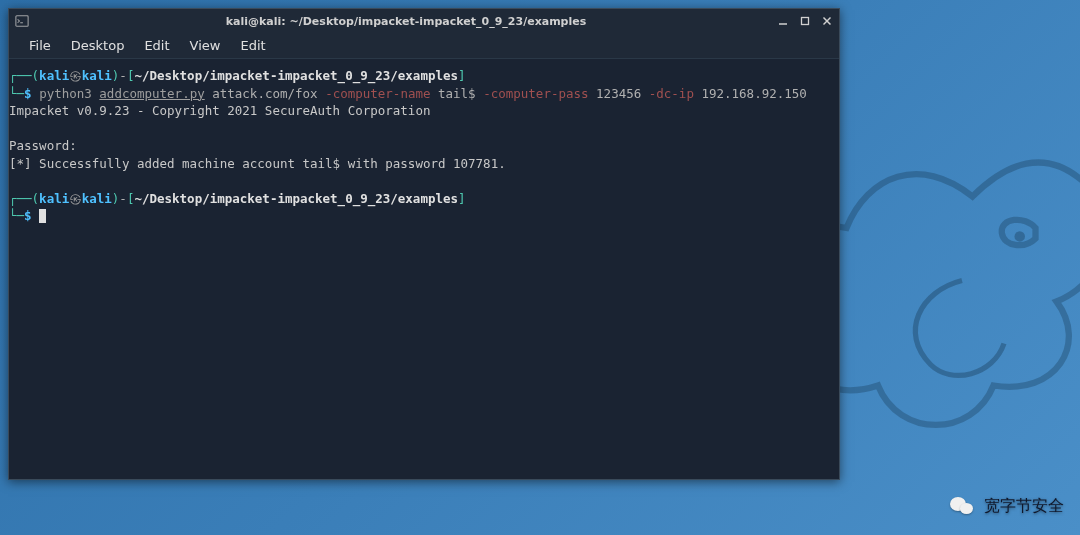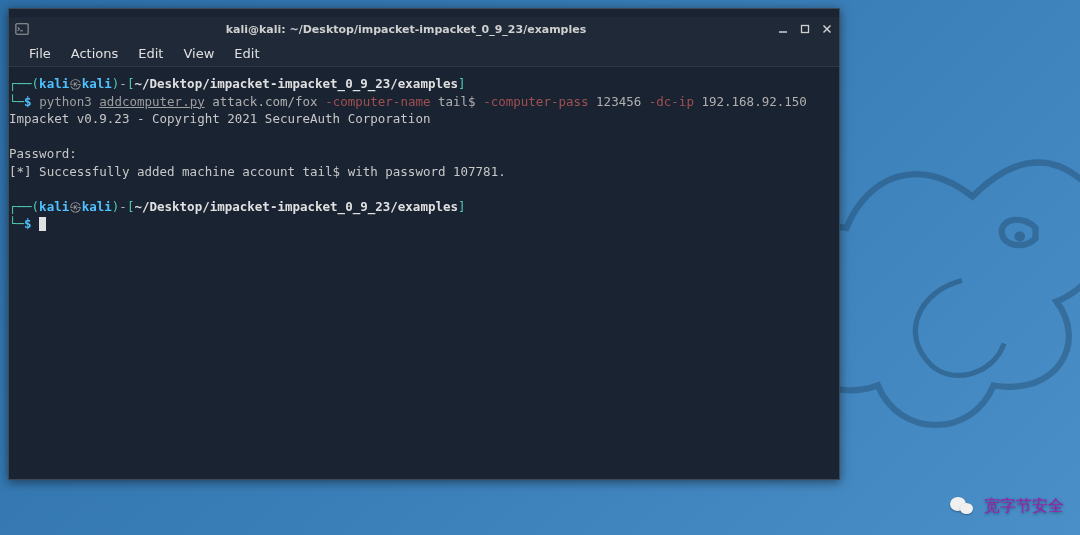--- a/index.html
+++ b/index.html
@@ -33,21 +33,20 @@
       flex-direction: column;
     }
     .titlebar {
       height: 24px;
       background: #1f2937;
       display: flex;
       align-items: center;
       padding: 0 6px;
       font-size: 11px;
       color: #d0d0d0;
-      margin-top: 8px;
     }
     .titlebar-icon {
       width: 14px;
       height: 14px;
       margin-right: 6px;
       opacity: 0.8;
     }
     .titlebar-title {
       flex: 1;
       text-align: center;
@@ -115,21 +114,21 @@
       height: 14px;
       background: #e0e0e0;
       vertical-align: text-bottom;
     }
     .watermark {
       position: absolute;
       right: 16px;
       bottom: 18px;
       display: flex;
       align-items: center;
-      color: #a21caf;
+      color: #0f172a;
       font-family: "Microsoft YaHei", sans-serif;
       font-size: 16px;
       text-shadow: 0 1px 3px rgba(0,0,0,0.5);
     }
     .wm-icon {
       width: 26px;
       height: 22px;
       margin-right: 8px;
       position: relative;
     }
@@ -174,21 +173,21 @@
         <svg width="10" height="10" viewBox="0 0 10 10">
             <line x1="1.5" y1="1.5" x2="8.5" y2="8.5" stroke="#d0d0d0" stroke-width="1.5"></line>
             <line x1="8.5" y1="1.5" x2="1.5" y2="8.5" stroke="#d0d0d0" stroke-width="1.5"></line>
           </svg>
       </span>
     </div>
   </div>
 
   <div class="menubar">
     <span class="menu-item">File</span>
-    <span class="menu-item">Actions</span>
+    <span class="menu-item">Desktop</span>
     <span class="menu-item">Edit</span>
     <span class="menu-item">View</span>
     <span class="menu-item">Edit</span>
   </div>
 
   <div class="terminal-body">
 
     <div class="term-line"><span class="c-teal">┌──(</span><span class="c-brightblue bold">kali</span><span class="c-muted">㉿</span><span class="c-brightblue bold">kali</span><span class="c-teal">)</span><span class="c-gray">-</span><span class="c-teal">[</span><span class="c-white bold">~/Desktop/impacket-impacket_0_9_23/examples</span><span class="c-teal">]</span></div>
 
     <div class="term-line"><span class="c-teal">└─</span><span class="c-brightblue bold">$</span><span> </span><span class="c-muted">python3</span><span> </span><span class="c-muted underline">addcomputer.py</span><span> </span><span class="c-gray">attack.com/fox</span><span> </span><span class="c-darkred">-computer-name</span><span> </span><span class="c-gray">tail$</span><span> </span><span class="c-darkred">-computer-pass</span><span> </span><span class="c-gray">123456</span><span> </span><span class="c-darkred">-dc-ip</span><span> </span><span class="c-gray">192.168.92.150</span></div>

